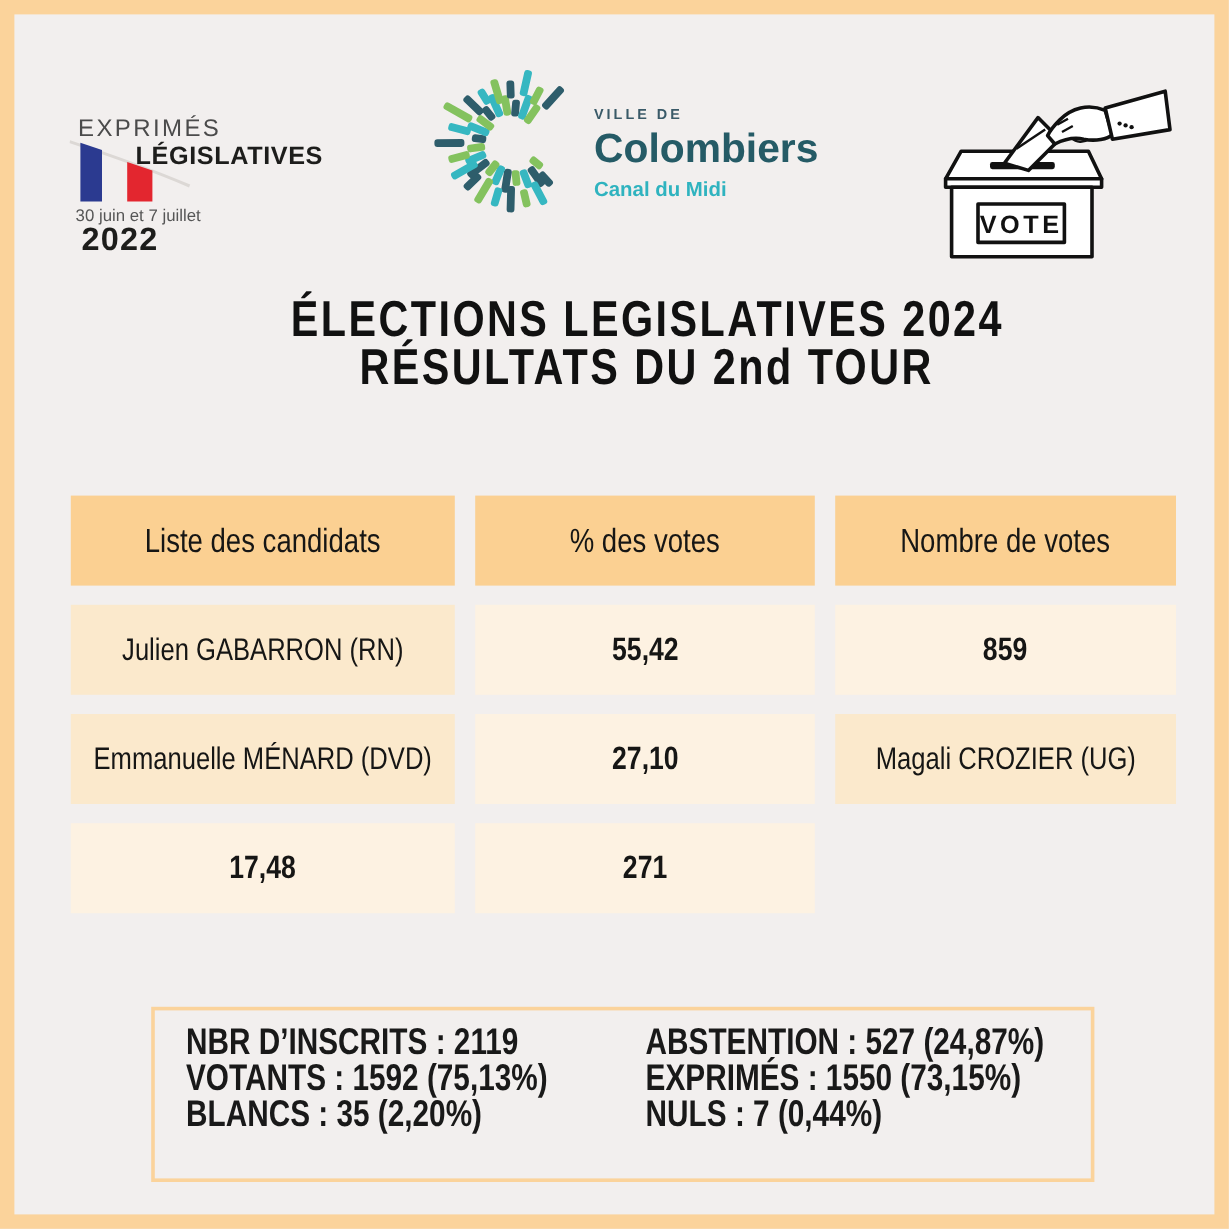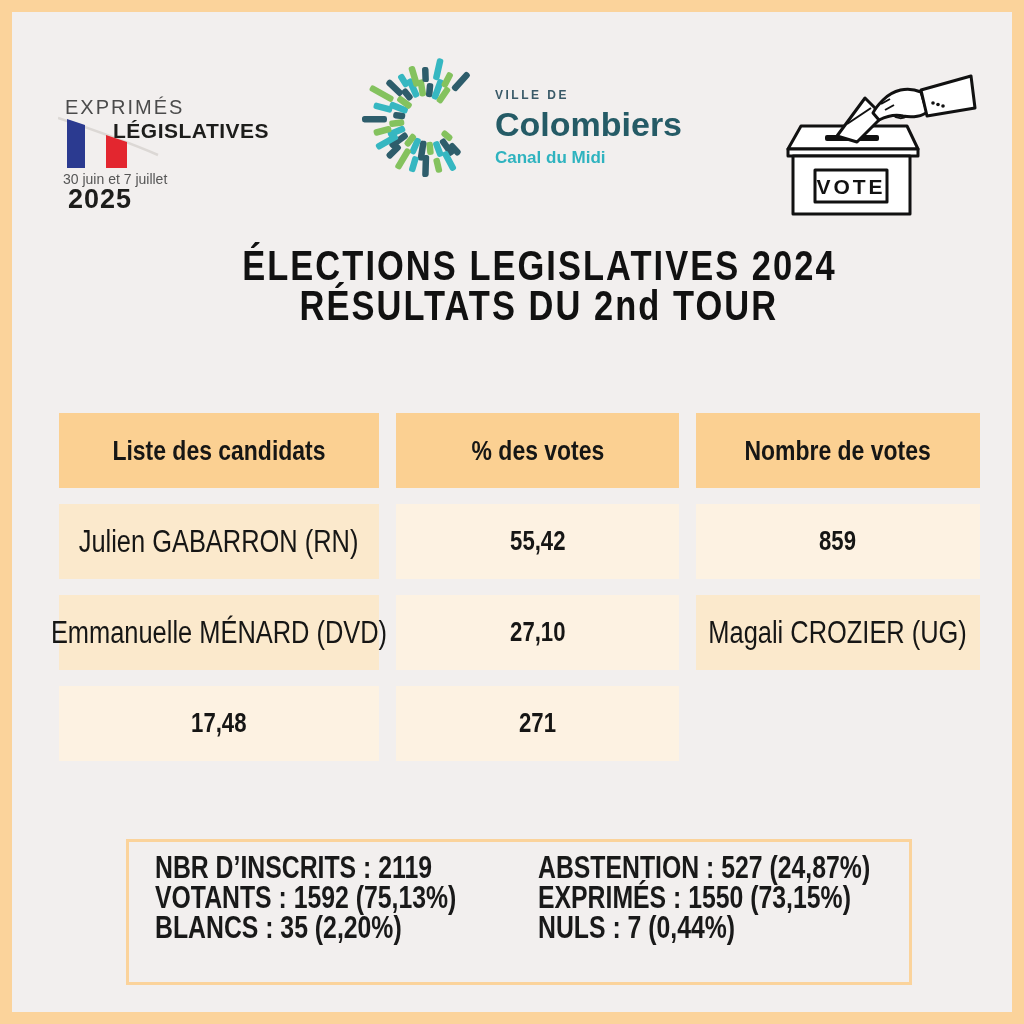--- a/index.html
+++ b/index.html
@@ -35,22 +35,22 @@
   .ballot{position:absolute;left:775px;top:52px;}
 
   
   .title{position:absolute;left:0;top:246px;width:100%;text-align:center;
          font-weight:700;font-size:42px;line-height:40px;letter-spacing:2.5px;color:#111;}
   .title .shift{display:inline-block;transform:translateX(27px);text-align:center;}
 
   
   .results{position:absolute;left:59px;top:413px;display:grid;
            grid-template-columns:320px 283px 284px;grid-auto-rows:75px;gap:16px 17px;}
-  .cell{display:flex;align-items:center;justify-content:center;font-size:31px;}
-  .cell.head{background:var(--header-orange,#FBD092);font-weight:700;font-size:28px;}
+  .cell{display:flex;align-items:center;justify-content:center;font-size:26px;}
+  .cell.head{background:var(--header-orange,#FBD092);font-weight:400;font-size:28px;}
   .cell.name{background:var(--row-cream,#FBE9CC);}
   .cell.val{background:var(--row-cream-light,#FDF2E2);font-weight:700;font-size:27px;}
 
   
   .stats{position:absolute;left:126px;top:839px;width:786px;height:146px;box-sizing:border-box;
          border:3px solid var(--frame-orange,#FBD39B);}
   .stats-col{position:absolute;top:11px;font-size:31px;font-weight:700;line-height:30px;color:#191919;}
   .stats-col.left{left:26px;}
   .stats-col.right{left:409px;}
 </style>
@@ -61,21 +61,21 @@
 
 <div class="badge">
   <svg class="badge-flag" width="105" height="62" viewBox="0 0 105 62">
     <path d="M0,6 C30,16 65,28 100,43" fill="none" stroke="#dcd8d5" stroke-width="2.5"></path>
     <polygon points="9,7 27,13 27,56 9,56" fill="#2B3A90"></polygon>
     <polygon points="48,23 69,30 69,56 48,56" fill="#E3262F"></polygon>
   </svg>
   <div class="badge-line1">EXPRIMÉS</div>
   <div class="badge-line2">LÉGISLATIVES</div>
   <div class="badge-dates">30 juin et 7 juillet</div>
-  <div class="badge-year">2025</div>
+  <div class="badge-year">2022</div>
 </div>
 
 <div class="city">
   <svg class="city-burst" width="140" height="140" viewBox="-70 -70 140 140">
     <g id="burst-g">
         <rect x="20" y="-3.25" width="12" height="6.5" rx="2.5" fill="#84C25E" transform="rotate(40)"></rect>
         <rect x="34" y="-3.25" width="14" height="6.5" rx="2.5" fill="#2E5D6B" transform="rotate(47.5)"></rect>
         <rect x="25" y="-3.25" width="19" height="6.5" rx="2.5" fill="#2E5D6B" transform="rotate(54.7)"></rect>
         <rect x="37" y="-3.25" width="21" height="6.5" rx="2.5" fill="#36B7C1" transform="rotate(62.2)"></rect>
         <rect x="24" y="-3.25" width="16" height="6.5" rx="2.5" fill="#36B7C1" transform="rotate(69.4)"></rect>

